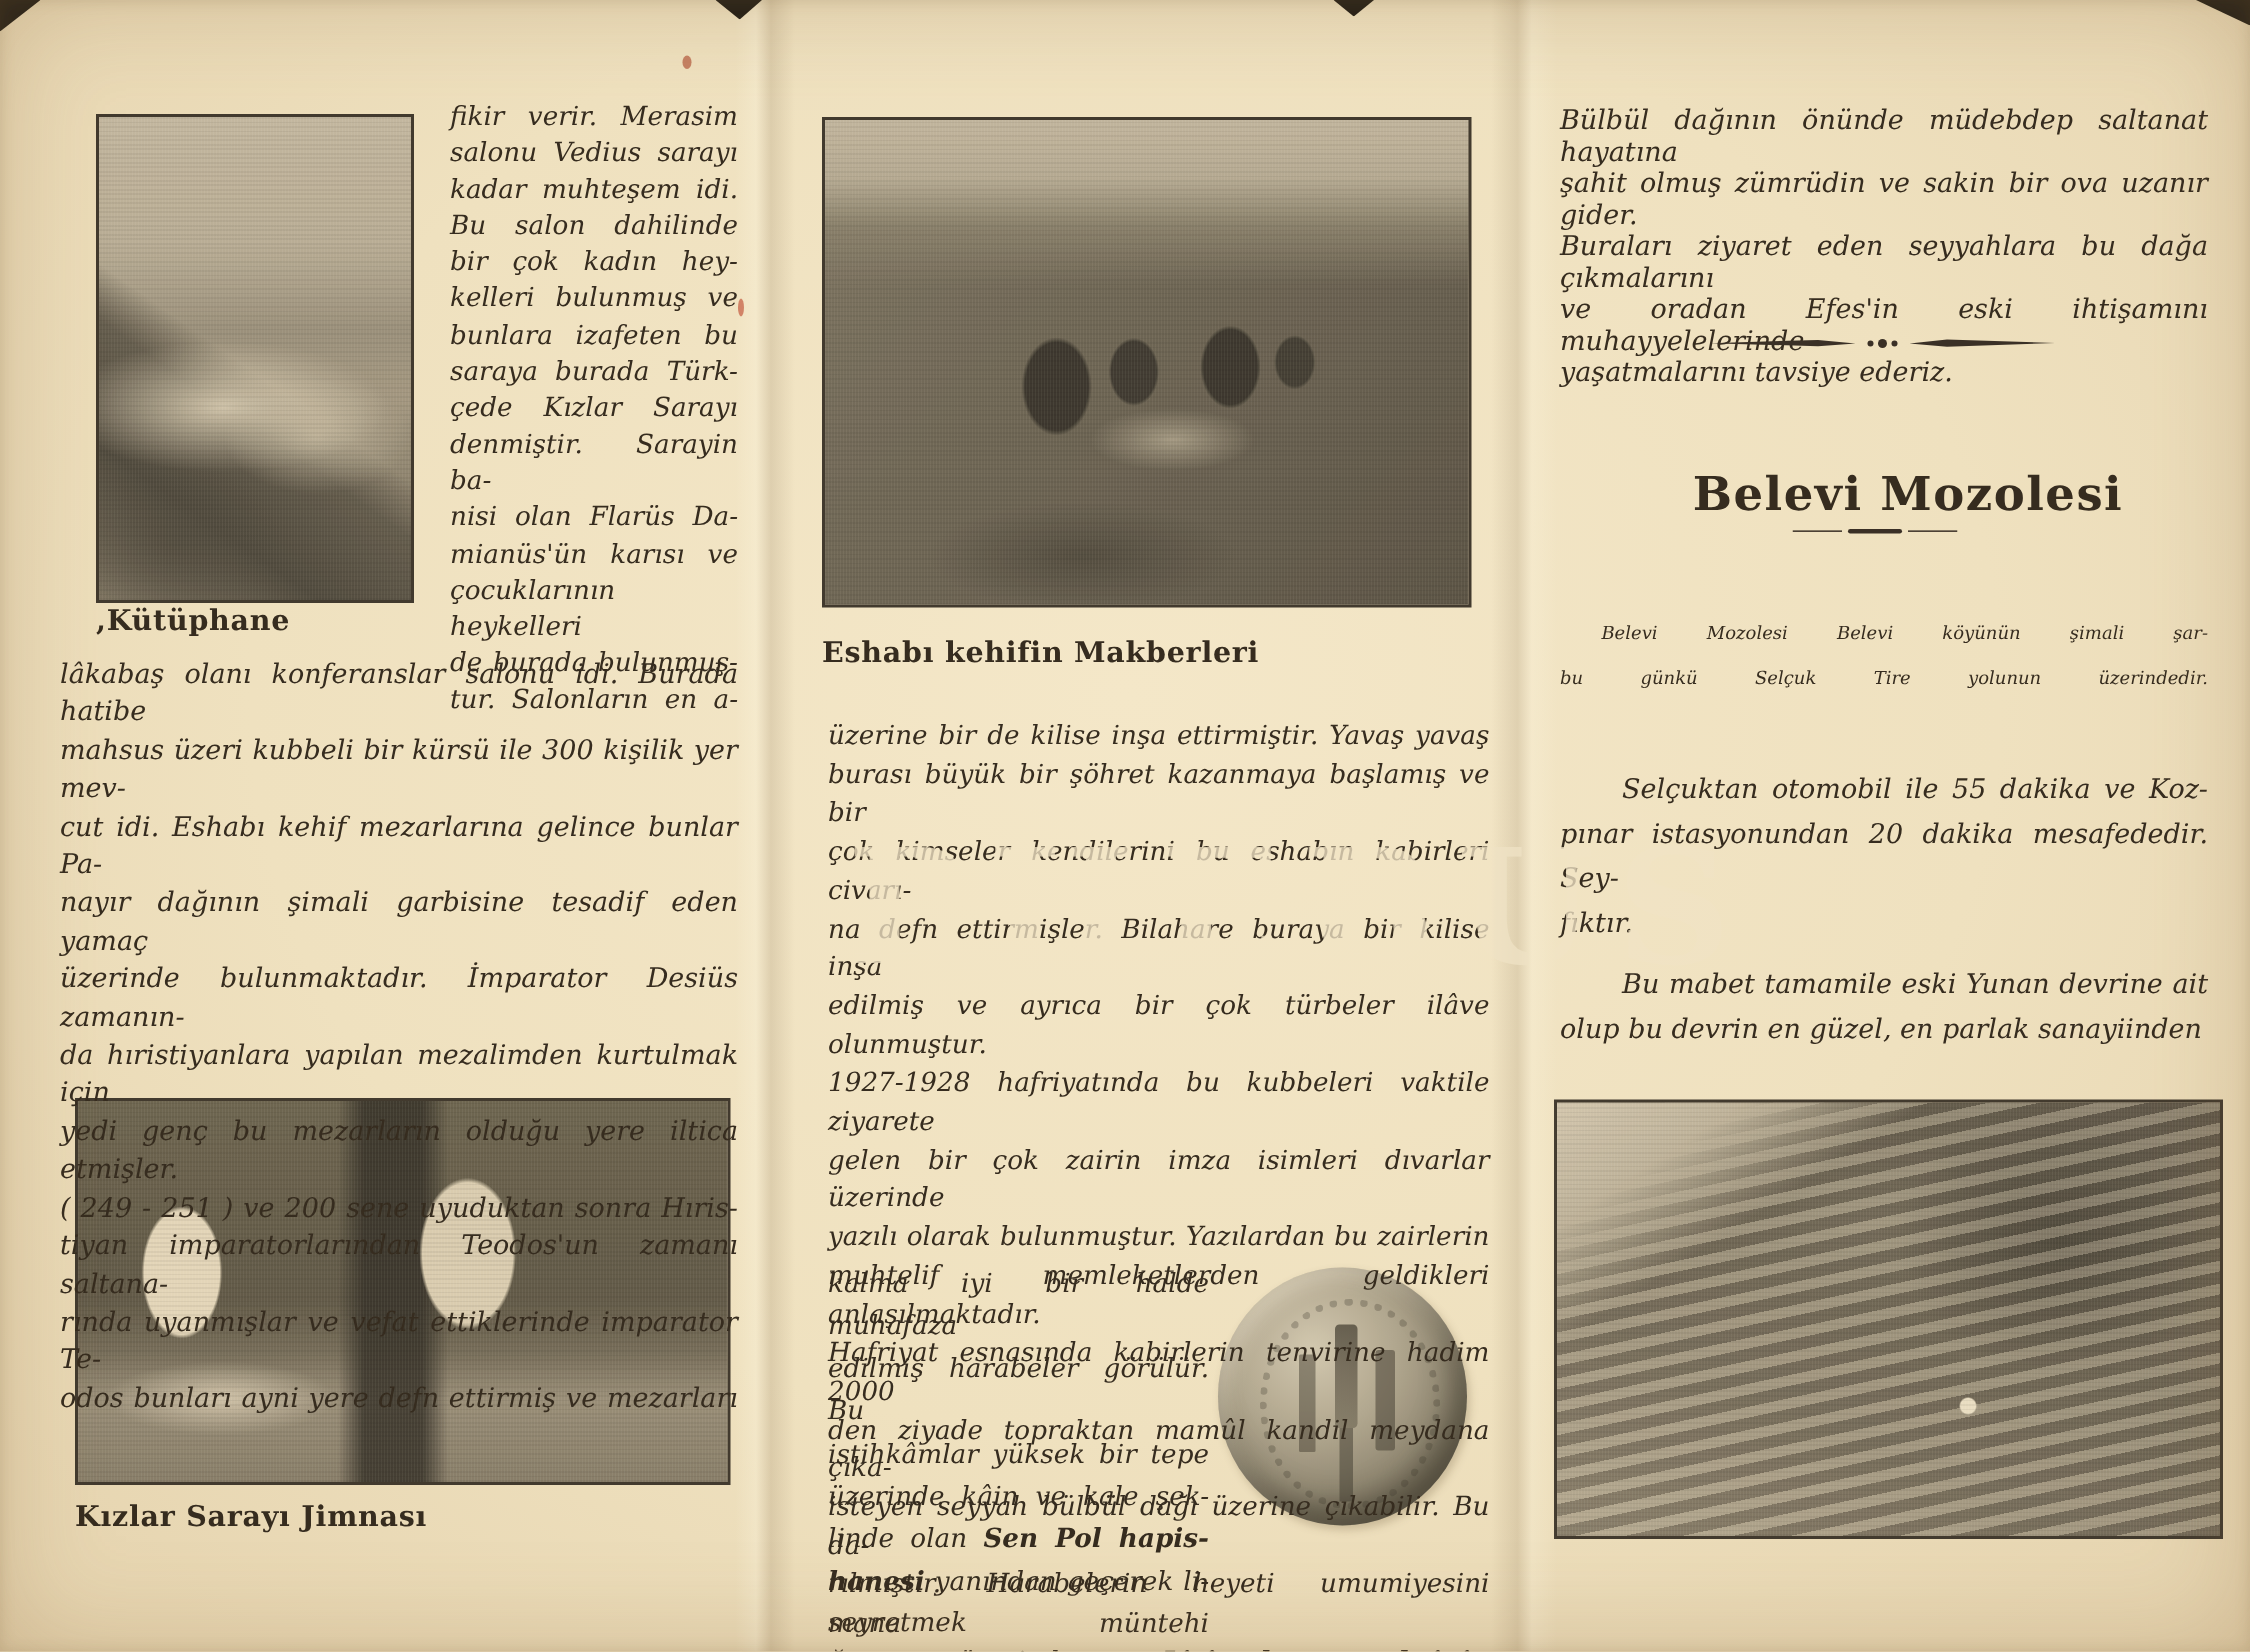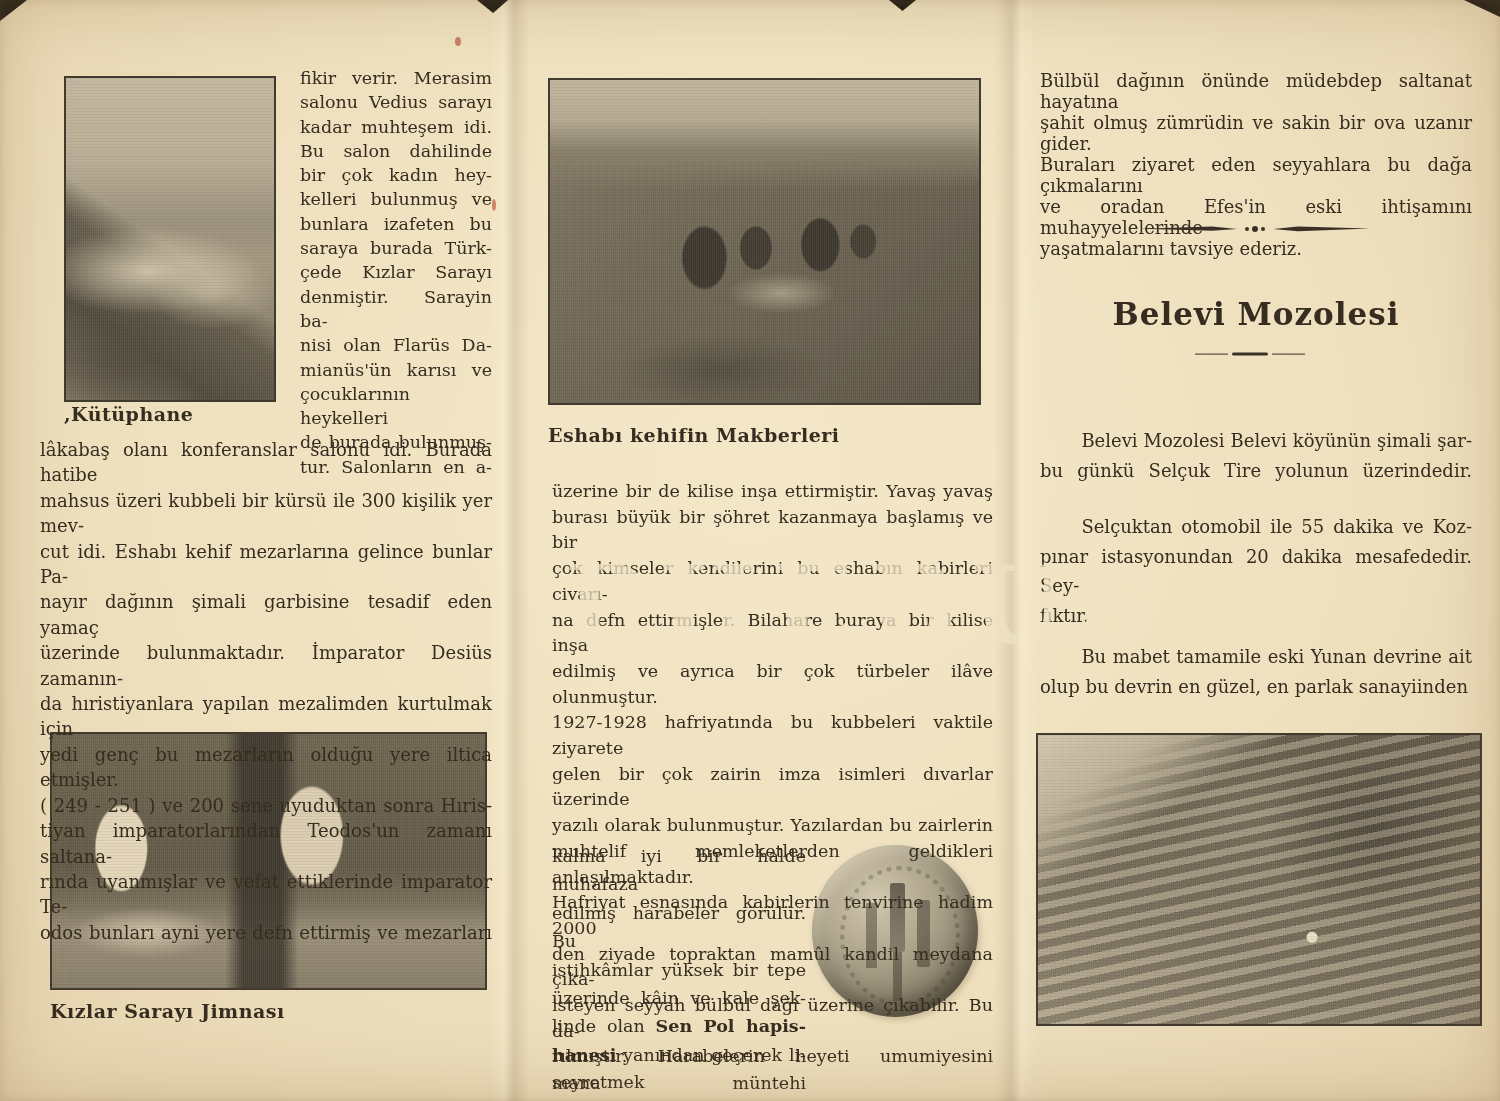--- a/index.html
+++ b/index.html
@@ -66,31 +66,31 @@
   #coin{position:absolute;left:812px;top:845px;width:166px;height:172px;border-radius:50%;z-index:2;
     background:radial-gradient(circle at 38% 32%, #c9c2ae 0%, #aaa28d 35%, #8d8672 60%, #6e6856 85%, #59523f 100%);
     box-shadow:inset -8px -12px 20px rgba(40,35,25,.5), inset 5px 7px 12px rgba(255,250,235,.35), 2px 3px 6px rgba(90,70,40,.25);
     filter:sepia(.15);}
   #coin::before{content:"";position:absolute;left:17%;top:12%;width:66%;height:76%;border-radius:50%;
     border:5px dotted rgba(60,55,45,.28);}
   #coin::after{content:"";position:absolute;left:47%;top:22%;width:9%;height:40%;
     background:linear-gradient(to bottom, rgba(70,64,52,.75), rgba(95,88,72,.55));border-radius:3px;
     box-shadow:-26px 18px 0 -2px rgba(70,64,52,.5), 26px 16px 0 -1px rgba(70,64,52,.55), 0 52px 0 -3px rgba(60,55,45,.5);}
   
-  .txt{position:absolute;z-index:3;}
+  .txt{position:absolute;z-index:3;font-style:italic;}
   .tline{text-align:justify;text-align-last:justify;white-space:normal;}
   .txt[data-last="left"] .tline:last-child{text-align-last:left;}
   .tline.indent{text-indent:2.3em;}
   .tline b{font-weight:bold;}
   #left-narrow{left:300px;top:66px;width:192px;font-size:17.5px;line-height:24.3px;}
   #left-wide{left:40px;top:437px;width:452px;font-size:18px;line-height:25.4px;}
   #mid-para{left:552px;top:479px;width:441px;font-size:17.5px;line-height:25.7px;}
   #mid-narrow{left:552px;top:842px;width:254px;font-size:17.5px;line-height:28.4px;}
   #right-intro{left:1040px;top:70px;width:432px;font-size:18px;line-height:21px;}
-  #right-p1{left:1040px;top:426px;width:432px;font-size:18px;line-height:29.6px;}
+  #right-p1{left:1040px;top:408px;width:432px;font-size:12px;line-height:29.6px;}
   #right-p2{left:1040px;top:512px;width:432px;font-size:18px;line-height:29.6px;}
   #right-p3{left:1040px;top:642px;width:432px;font-size:18px;line-height:29.6px;}
   .caption{position:absolute;z-index:3;text-align:left;font-weight:bold;font-size:19px;letter-spacing:.5px;}
   #cap-kutuphane{left:64px;top:403px;width:212px;}
   #cap-jimnas{left:50px;top:1000px;width:437px;}
   #cap-makberler{left:548px;top:424px;width:433px;}
   #heading{position:absolute;left:1040px;top:296px;width:432px;z-index:3;text-align:center;
     font-size:31px;font-weight:bold;letter-spacing:1px;}
   .divider{position:absolute;z-index:3;}
   #divider-big{left:1140px;top:222px;}
@@ -192,21 +192,21 @@
       </div>
 
     <svg class="divider" id="divider-big" width="230" height="14" viewBox="0 0 230 14">
       <polygon points="0,6.8 72,4.6 97,7 72,8.8" fill="#3a3026"></polygon>
       <circle cx="107" cy="7" r="2" fill="#3a3026"></circle>
       <circle cx="115" cy="7" r="3" fill="#3a3026"></circle>
       <circle cx="123" cy="7" r="2" fill="#3a3026"></circle>
       <polygon points="133,7 158,4.4 230,6.6 158,9.2" fill="#3a3026"></polygon>
     </svg>
 
-    <h1 id="heading" style="margin:0;">Belevi Mozolesi</h1>
+    <h1 id="heading" style="margin:16px;">Belevi Mozolesi</h1>
 
     <svg class="divider" id="divider-small" width="110" height="8" viewBox="0 0 110 8">
       <rect x="0" y="3.6" width="33" height="1" fill="#3a3026"></rect>
       <rect x="37" y="2.6" width="36" height="3" rx="1.5" fill="#3a3026"></rect>
       <rect x="77" y="3.6" width="33" height="1" fill="#3a3026"></rect>
     </svg>
 
     <div class="txt" id="right-p1" data-last="justify">
         <div class="tline indent">Belevi Mozolesi  Belevi köyünün şimali şar-</div>
         <div class="tline">bu günkü Selçuk Tire yolunun üzerindedir.</div>

